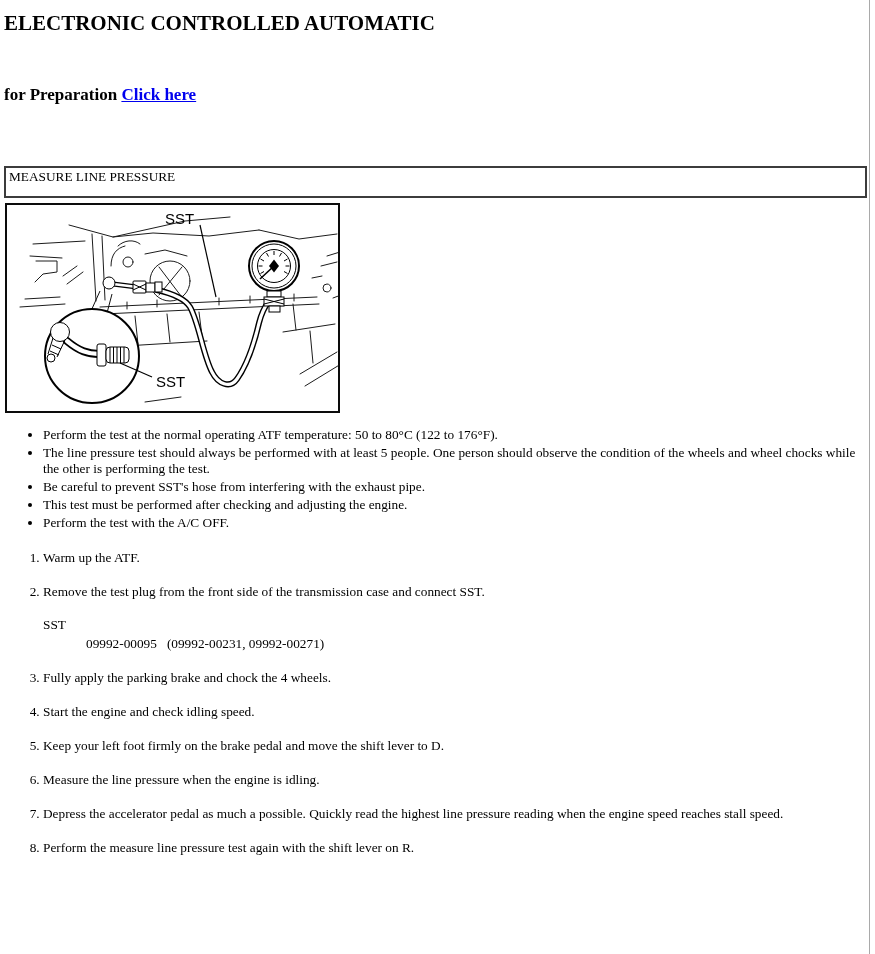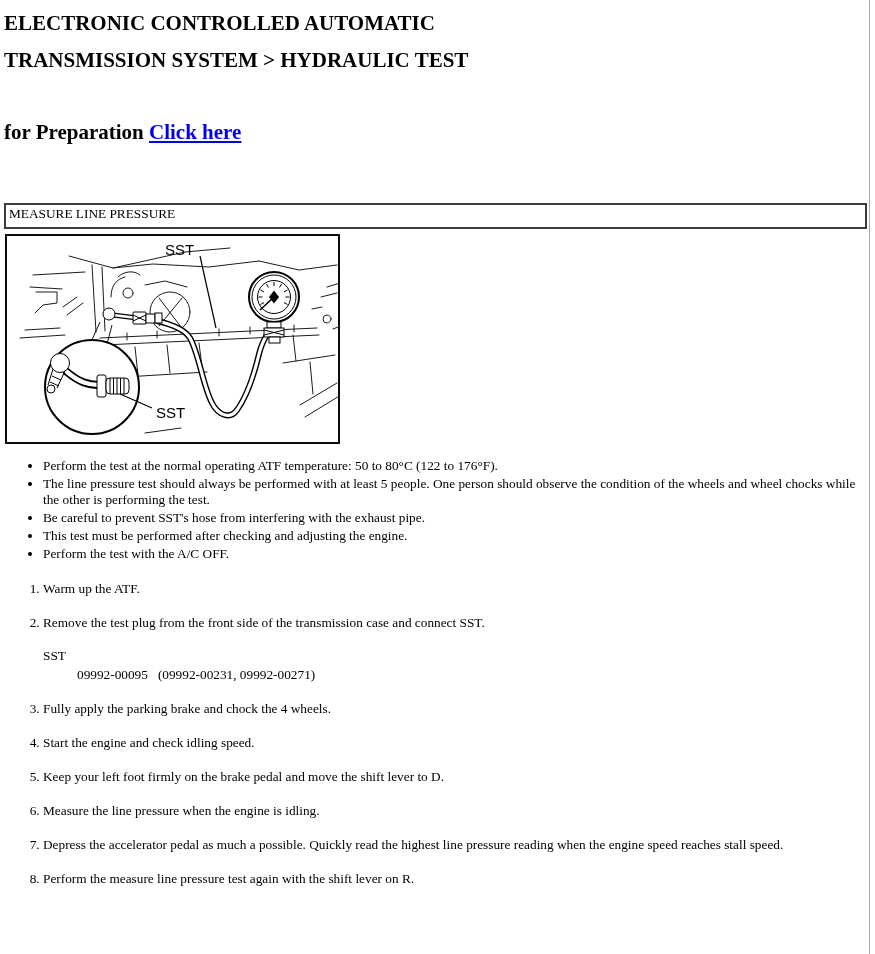--- a/index.html
+++ b/index.html
@@ -15,34 +15,34 @@
 
   h1.page-title {
     font-size: 21px;
     line-height: 37px;
     font-weight: bold;
     margin: 5px 0 0 0;
     letter-spacing: 0px;
   }
   .prep-line {
     margin-top: 42px;
-    font-size: 21px;
+    font-size: 17px;
     font-weight: bold;
     line-height: 22px;
   }
   .prep-line a {
     color: #0000ee;
     text-decoration: underline;
     cursor: pointer;
   }
 
   .section-box {
     margin-top: 60px;
     border: 2px solid #3c3c3c;
-    padding: 1px 3px 6px 3px;
+    padding: 1px 3px 12px 3px;
     line-height: 15px;
   }
 
   .figure-box {
     margin-top: 5px;
     margin-left: 1px;
     width: 331px;
     height: 206px;
     border: 2px solid #0c0c0c;
     background: #fff;
@@ -67,37 +67,37 @@
 
   ol.steps-list {
     margin: 19px 0 0 0;
     padding-left: 39px;
   }
   ol.steps-list li {
     line-height: 17px;
     margin-bottom: 17px;
   }
   .sst-block { margin-top: 16px; }
-  .sst-value { margin-left: 34px; margin-top: 2px; white-space: pre; }
+  .sst-value { margin-left: 43px; margin-top: 2px; white-space: pre; }
 
   .frame-divider {
     position: absolute;
     left: 869px;
     top: 0;
     width: 1px;
     height: 954px;
     background: #a9a9a9;
   }
 </style>
 </head>
 <body>
 
 <div class="content">
 
-  <h1 class="page-title"><span>ELECTRONIC CONTROLLED AUTOMATIC</span><br><span>TRANSMISSION SYSTEM &gt; HYDRAULIC TEST</span></h1>
+  <h1 class="page-title"><span>ELECTRONIC CONTROLLED AUTOMATIC</span><br></h1>
 
   <div class="prep-line">
     <span>for Preparation</span>
     <a href="#">Click here</a>
   </div>
 
   <div class="section-box">
     <span>MEASURE LINE PRESSURE</span>
   </div>
 

